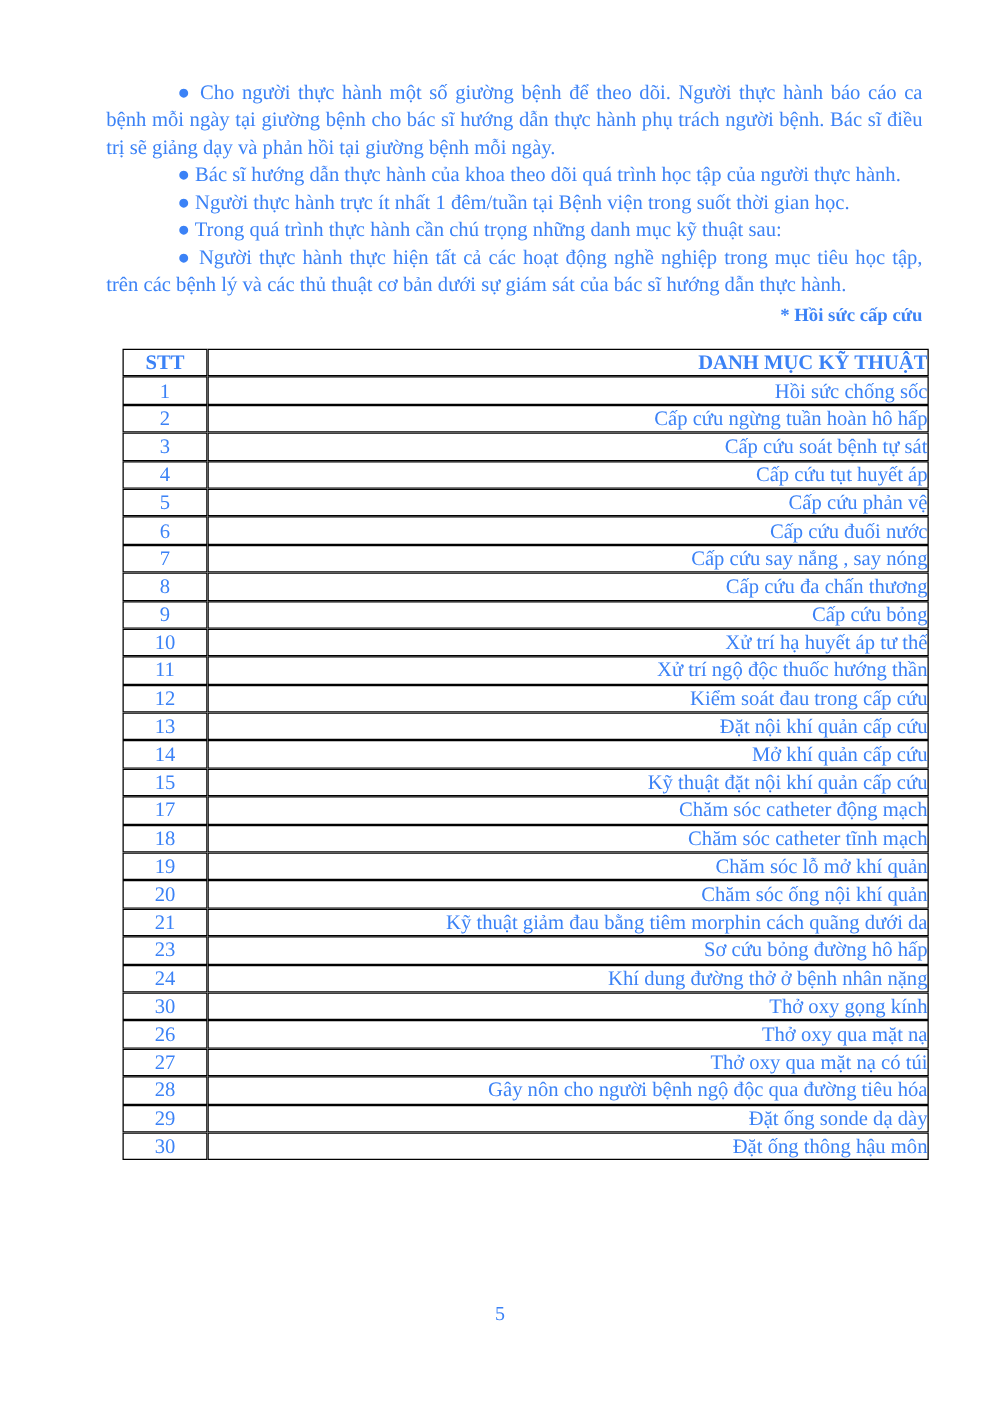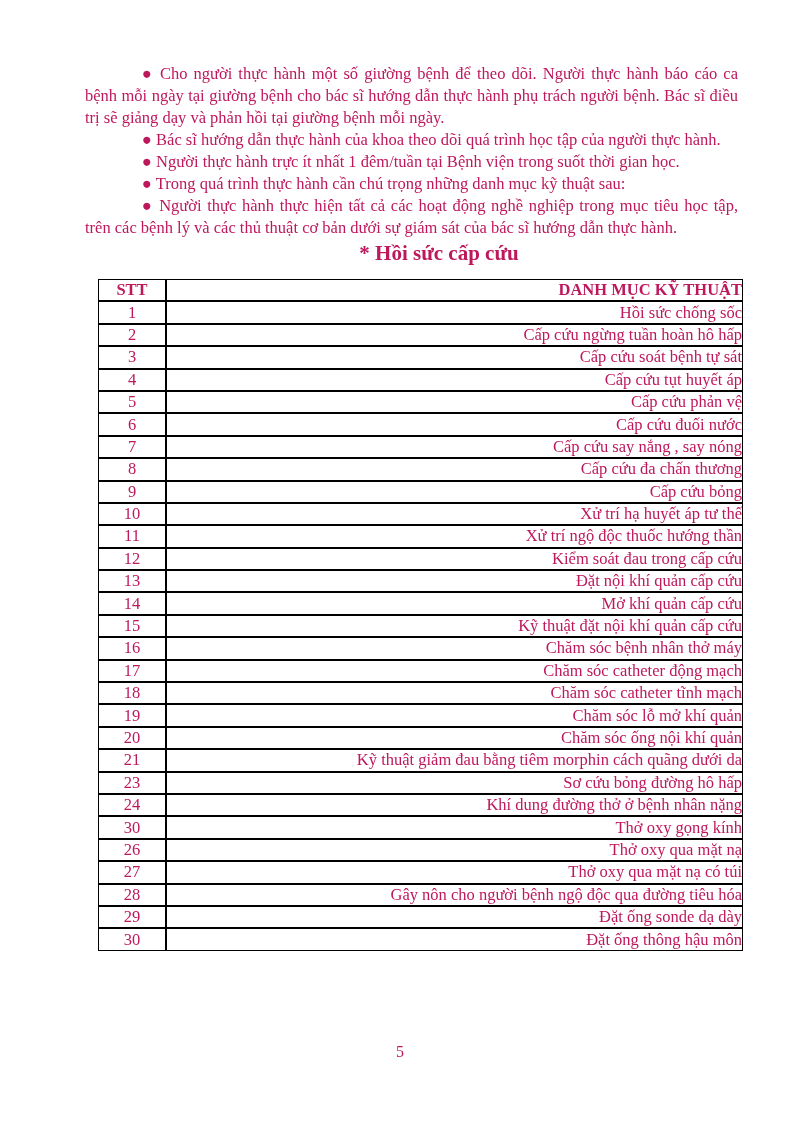--- a/index.html
+++ b/index.html
@@ -2,43 +2,43 @@
 <html><head>
 <meta charset="utf-8">
 <style>
   html, body {
     margin: 0; padding: 0; background: #ffffff;
   }
   .page {
     position: relative;
     width: 764px; height: 1131px;
     background: #ffffff;
-    color: #be185d;
+    color: #3b82f6;
     font-family: "Liberation Serif", "DejaVu Serif", serif;
     overflow: hidden;
   }
   .content {
     position: absolute;
     left: 85px; top: 63px;
     width: 653px;
   }
   .para {
     margin: 0;
     font-size: 16.5px;
     line-height: 22px;
     text-align: justify;
     text-indent: 57px;
   }
   .section-heading {
     margin: 3px 0 0 0;
-    font-size: 21px;
+    font-size: 15px;
     line-height: 22px;
     font-weight: bold;
     text-indent: 55px;
-    text-align: center;
+    text-align: right;
   }
   table.tech {
     border-collapse: separate;
     border-spacing: 0;
     margin: 15px 0 0 13px;
     width: 645px;
     table-layout: fixed;
   }
   table.tech th, table.tech td {
     border: 1px solid #000000;
@@ -148,24 +148,20 @@
           </tr>
           <tr>
             <td class="c-stt">14</td>
             <td class="c-name">Mở khí quản cấp cứu</td>
           </tr>
           <tr>
             <td class="c-stt">15</td>
             <td class="c-name">Kỹ thuật đặt nội khí quản cấp cứu</td>
           </tr>
           <tr>
-            <td class="c-stt">16</td>
-            <td class="c-name">Chăm sóc bệnh nhân thở máy</td>
-          </tr>
-          <tr>
             <td class="c-stt">17</td>
             <td class="c-name">Chăm sóc catheter động mạch</td>
           </tr>
           <tr>
             <td class="c-stt">18</td>
             <td class="c-name">Chăm sóc catheter tĩnh mạch</td>
           </tr>
           <tr>
             <td class="c-stt">19</td>
             <td class="c-name">Chăm sóc lỗ mở khí quản</td>

